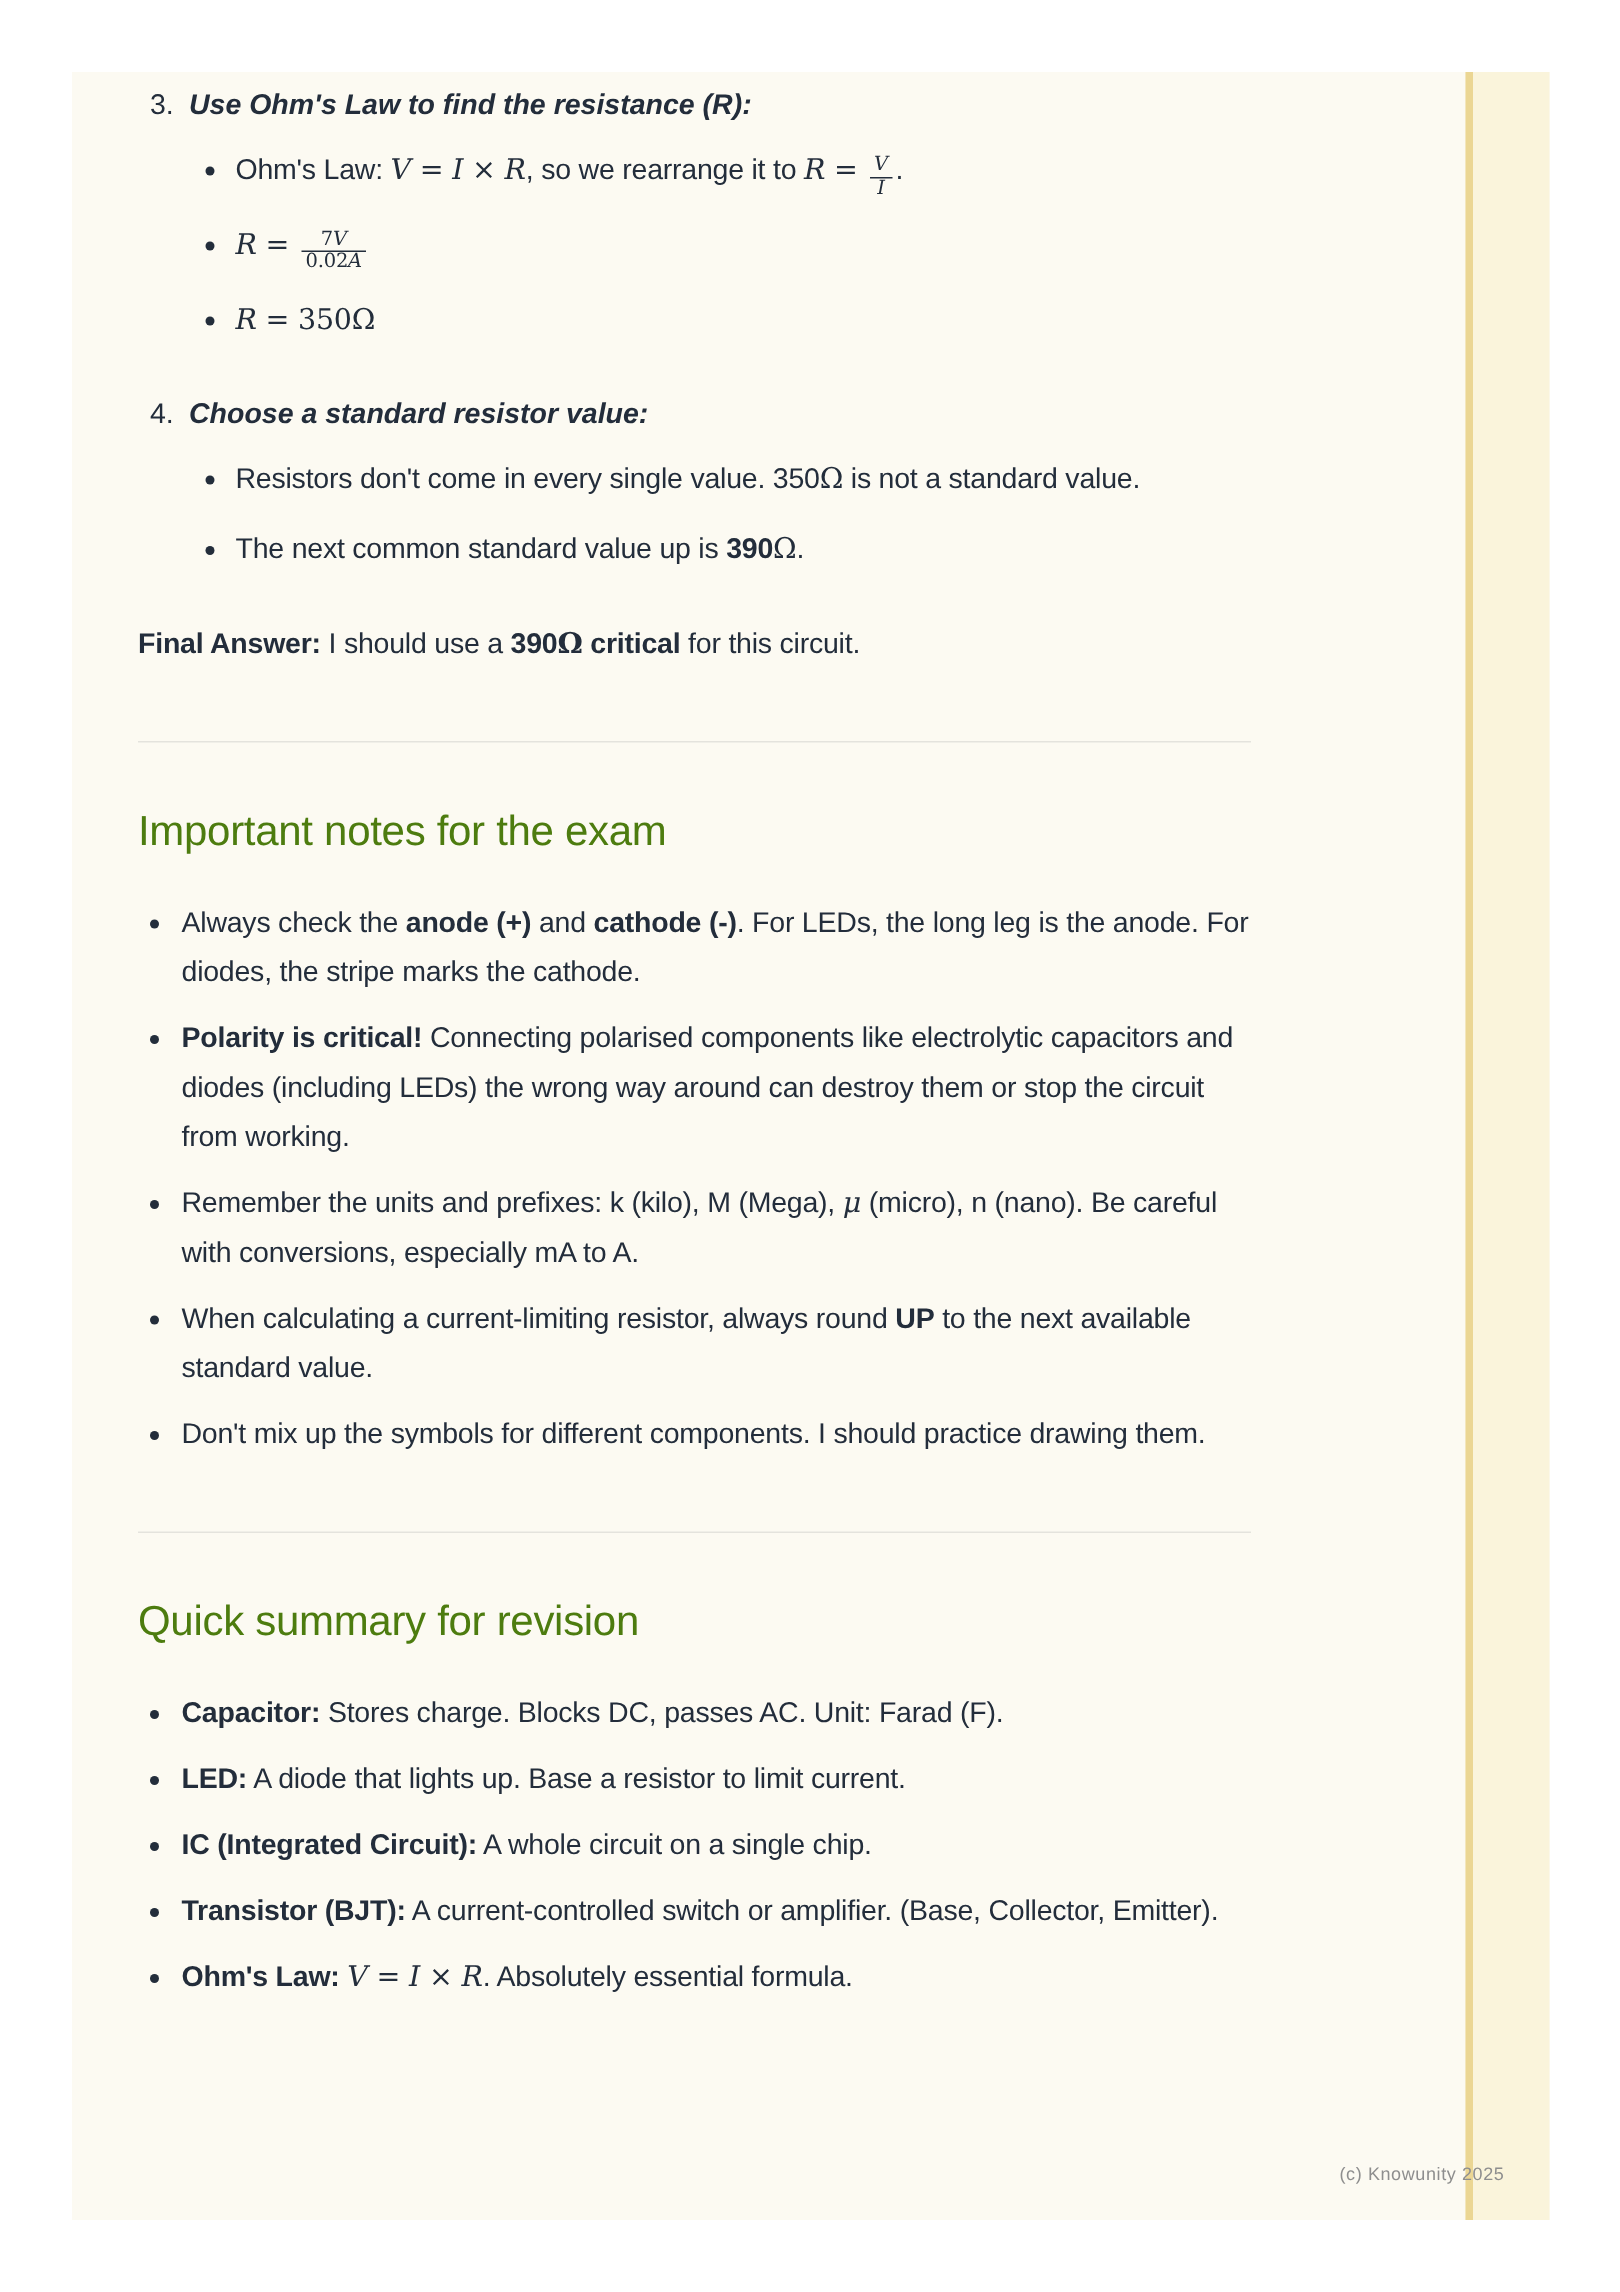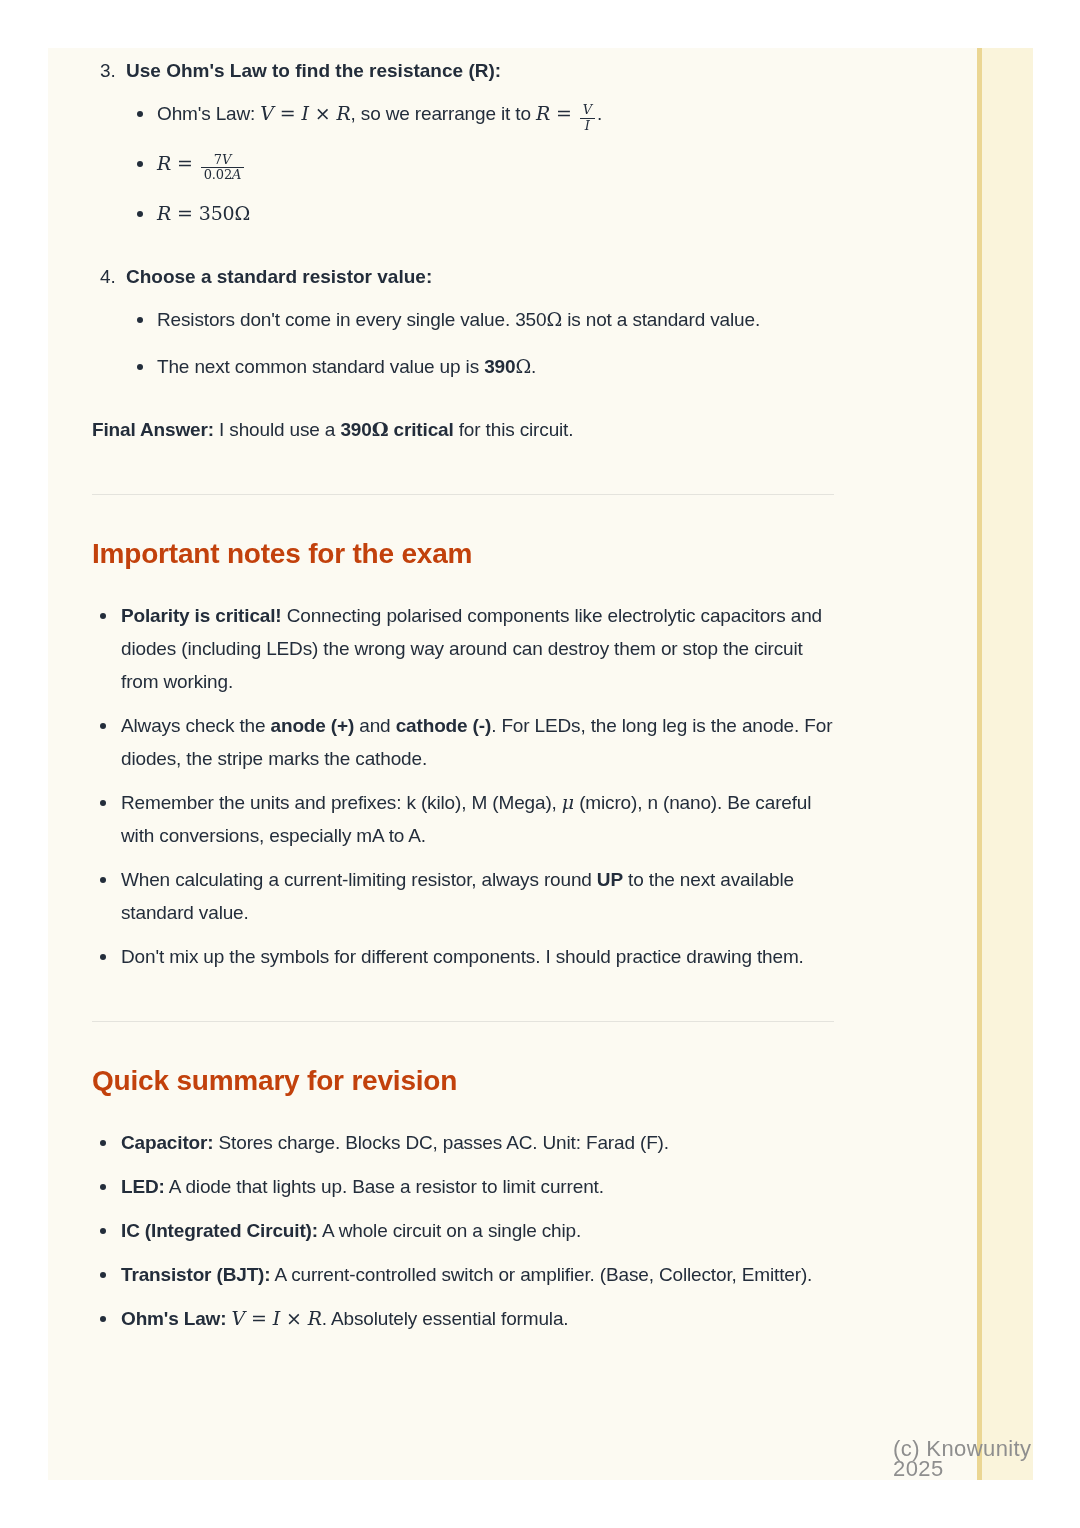--- a/index.html
+++ b/index.html
@@ -25,38 +25,38 @@
   .math{font-family:"DejaVu Serif","Liberation Serif",serif;}
   .it{font-style:italic;}
   .frac{
     display:inline-block;vertical-align:-0.5em;text-align:center;
     font-family:"DejaVu Serif","Liberation Serif",serif;line-height:1.1;padding:0 2px;
   }
   .frac .fn,.frac .fd{display:block;font-size:13px;padding:0 3px;}
   .frac .fd{border-top:1.3px solid #232D3B;}
   .frac i,.mathify i{font-style:italic;}
   h2.heading{
-    color:#c2410c;font-size:28px;line-height:34px;font-weight:bold;
+    color:#4d7c0f;font-size:28px;line-height:34px;font-weight:normal;
     margin:42px 0 28px 0;letter-spacing:-0.2px;
   }
   hr.divider{border:none;border-top:1px solid #E4E3DD;margin:48px 0 0 0;}
   .oli{margin:0 0 30px 0;}
   .ohead{display:flex;padding-left:8px;margin-bottom:10px;}
   .onum{width:26px;flex:none;}
-  .otitle{font-weight:bold;}
+  .otitle{font-weight:bold;font-style:italic;}
   .li{display:flex;margin-bottom:11px;}
   .osub .li{padding-left:45px;margin-bottom:14px;}
   .dot{width:6px;height:6px;border-radius:3px;background:#232D3B;flex:none;margin:14px 14px 0 0;}
   .ul-main .li{padding-left:8px;}
   .ul-main .dot{margin-right:15px;}
   .litext{letter-spacing:-0.15px;}
   .final{margin:26px 0 0 0;letter-spacing:-0.15px;}
   .watermark{
     position:absolute;left:845px;top:1391px;
-    font-size:22px;line-height:20px;color:#8E8E8E;letter-spacing:0.4px;z-index:2;
+    font-size:12px;line-height:20px;color:#8E8E8E;letter-spacing:0.4px;z-index:2;
   }
 </style>
 </head>
 <body>
 
 <div class="paper">
   <div class="stripe"></div>
   <div class="doc" id="doc-body">
       <div class="oli">
         <div class="ohead">
@@ -93,25 +93,25 @@
             <div class="litext"><span>The next common standard value up is </span><span class="b">390</span><span class="math">Ω</span><span>.</span></div>
           </div>
         </div>
       </div>
       <div class="final"><span class="b">Final Answer:</span><span> I should use a </span><span class="b">390</span><span class="b math">Ω</span><span class="b"> critical</span><span> for this circuit.</span></div>
       <hr class="divider">
       <h2 class="heading">Important notes for the exam</h2>
       <div class="ul-main">
         <div class="li">
           <span class="dot"></span>
-          <div class="litext"><span class="b">Polarity is critical!</span><span> Connecting polarised components like electrolytic capacitors and diodes (including LEDs) the wrong way around can destroy them or stop the circuit from working.</span></div>
+          <div class="litext"><span>Always check the </span><span class="b">anode (+)</span><span> and </span><span class="b">cathode (-)</span><span>. For LEDs, the long leg is the anode. For diodes, the stripe marks the cathode.</span></div>
         </div>
         <div class="li">
           <span class="dot"></span>
-          <div class="litext"><span>Always check the </span><span class="b">anode (+)</span><span> and </span><span class="b">cathode (-)</span><span>. For LEDs, the long leg is the anode. For diodes, the stripe marks the cathode.</span></div>
+          <div class="litext"><span class="b">Polarity is critical!</span><span> Connecting polarised components like electrolytic capacitors and diodes (including LEDs) the wrong way around can destroy them or stop the circuit from working.</span></div>
         </div>
         <div class="li">
           <span class="dot"></span>
           <div class="litext"><span>Remember the units and prefixes: k (kilo), M (Mega), </span><span class="math it">μ</span><span> (micro), n (nano). Be careful with conversions, especially mA to A.</span></div>
         </div>
         <div class="li">
           <span class="dot"></span>
           <div class="litext"><span>When calculating a current-limiting resistor, always round </span><span class="b">UP</span><span> to the next available standard value.</span></div>
         </div>
         <div class="li">

